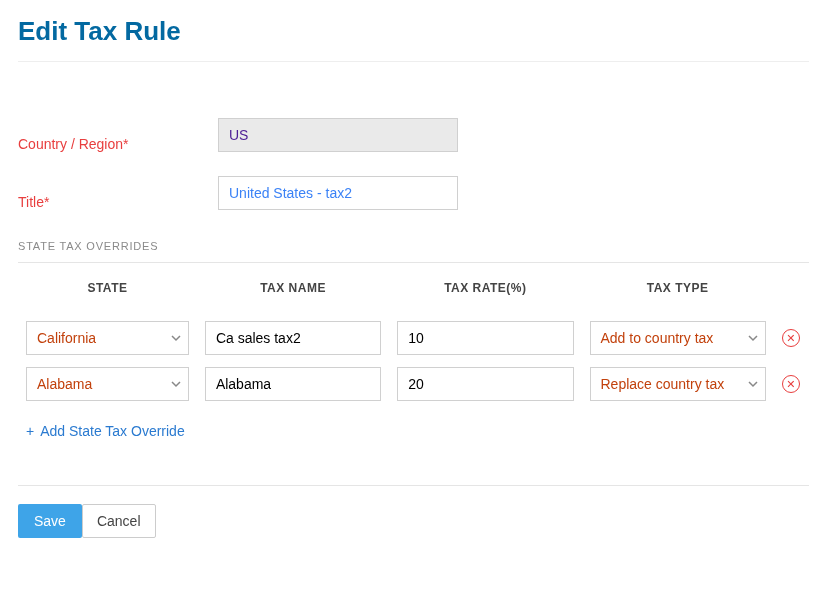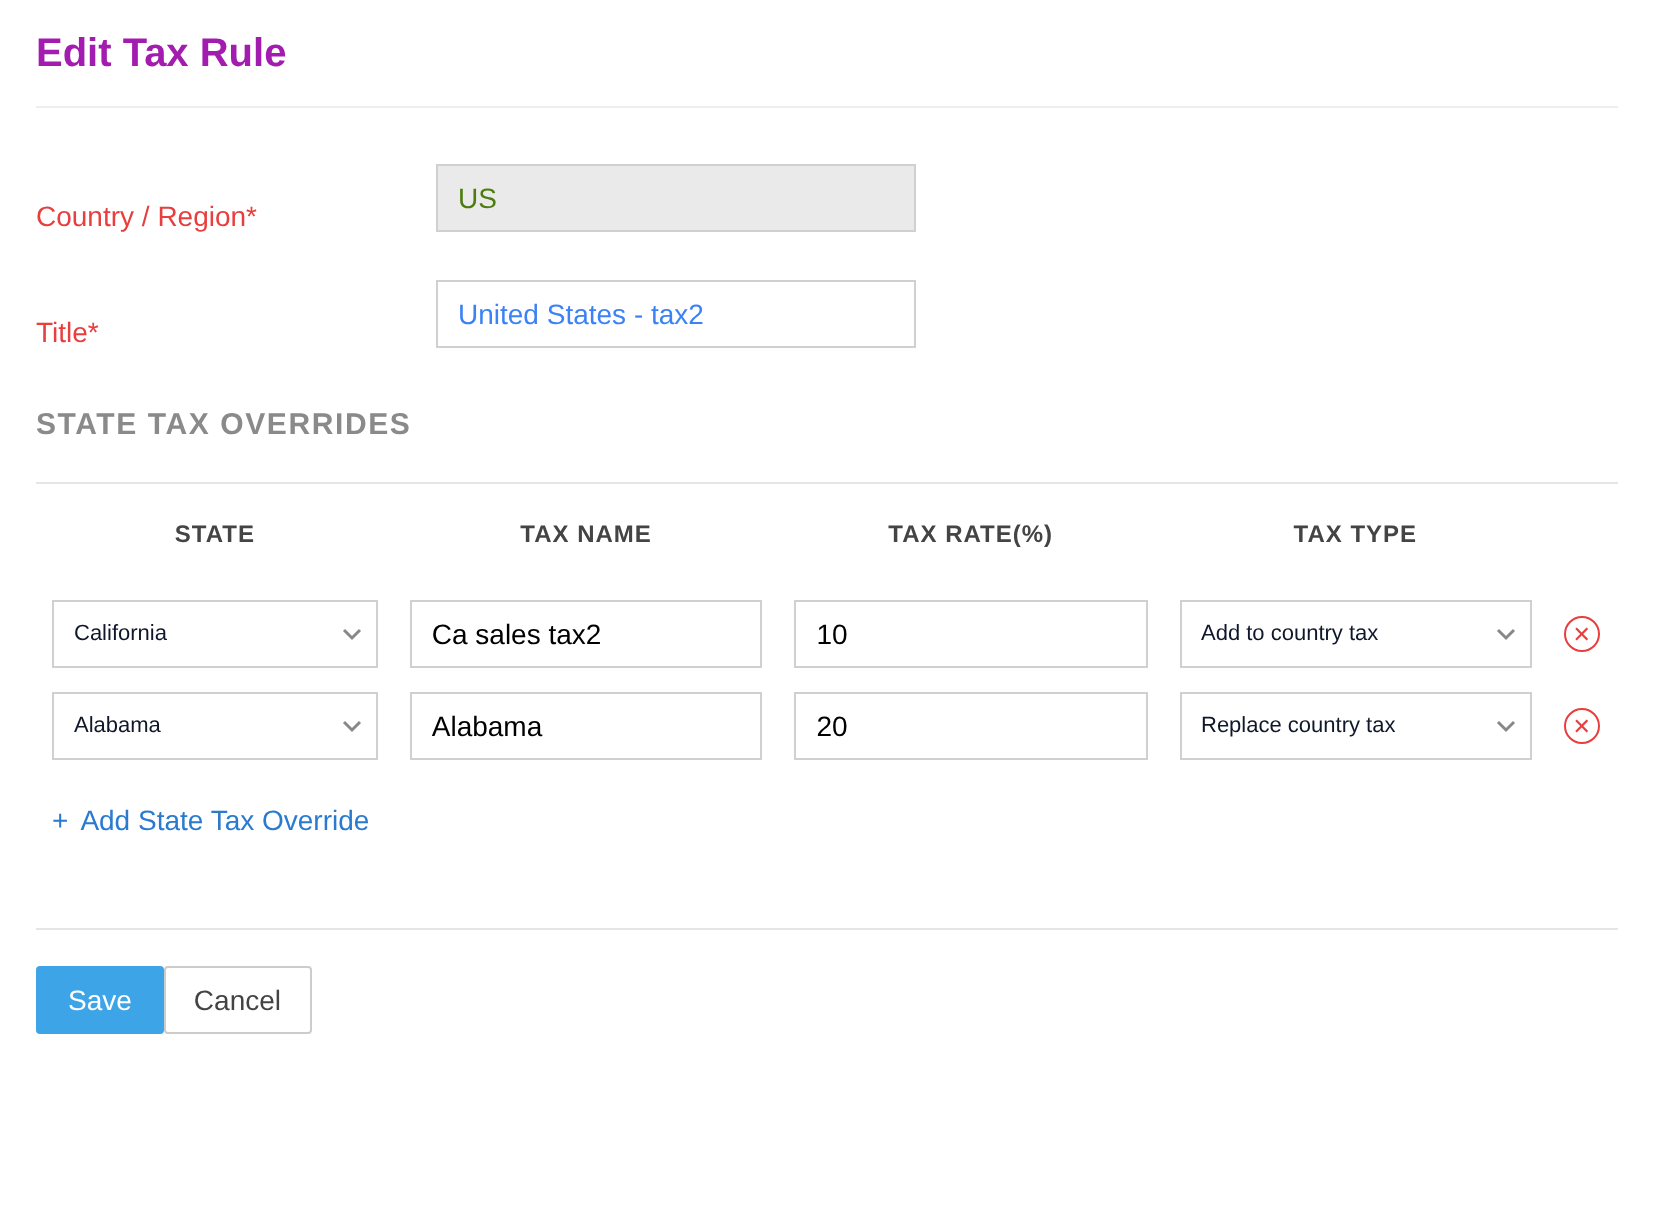--- a/index.html
+++ b/index.html
@@ -7,24 +7,24 @@
     margin: 0;
     padding: 0;
     font-family: -apple-system, BlinkMacSystemFont, "Segoe UI", Helvetica, Arial, sans-serif;
     font-size: 14px;
     color: #333;
     background: #fff;
     width: 827px;
   }
   .page { padding: 16px 18px 18px 18px; }
   h1.page-title {
-    font-size: 20px;
+    font-size: 26px;
     font-weight: 600;
     margin: 0 0 14px 0;
-    color: #a21caf;
+    color: #0369a1;
   }
   hr {
     border: none;
     border-top: 1px solid #eee;
     margin: 0 0 28px 0;
   }
   .field-row {
     display: flex;
     align-items: flex-end;
     margin-bottom: 24px;
@@ -38,31 +38,32 @@
     width: 240px;
     height: 34px;
     padding: 0 10px;
     font-size: 14px;
     border: 1px solid #d0d0d0;
     background: #fff;
     color: #3b82f6;
   }
   .readonly {
     background: #eaeaea;
-    color: #4d7c0f;
+    color: #4c1d95;
     display: flex;
     align-items: center;
+    margin-top: 28px;
   }
   .section-title {
-    font-size: 15px;
+    font-size: 11px;
     letter-spacing: 0.8px;
     color: #8a8a8a;
-    font-weight: 700;
+    font-weight: 400;
     margin-top: 30px;
-    margin-bottom: 20px;
+    margin-bottom: 10px;
   }
   .overrides-hr {
     border: none;
     border-top: 1px solid #e5e5e5;
     margin: 0 0 10px 0;
   }
   table.overrides {
     width: 100%;
     border-collapse: collapse;
   }
@@ -86,21 +87,21 @@
   .select-wrap {
     position: relative;
     width: 100%;
     height: 34px;
   }
   .select-wrap .display {
     width: 100%; height: 100%;
     border: 1px solid #d0d0d0;
     padding: 0 28px 0 10px;
     display: flex; align-items: center;
-    font-size: 11px; color:#0f172a;
+    font-size: 14px; color:#c2410c;
     background: #fff;
   }
   .select-wrap .chev {
     position: absolute;
     right: 8px; top: 50%;
     transform: translateY(-50%);
     pointer-events: none;
     color: #888;
   }
   input.cell {

